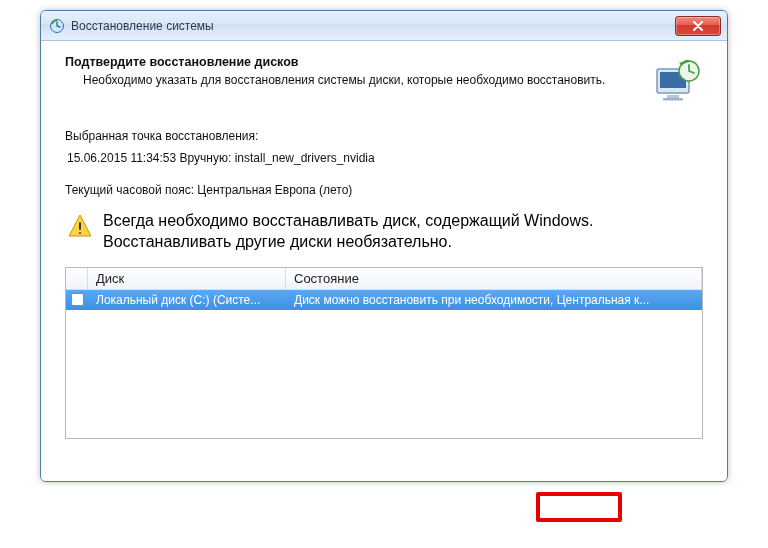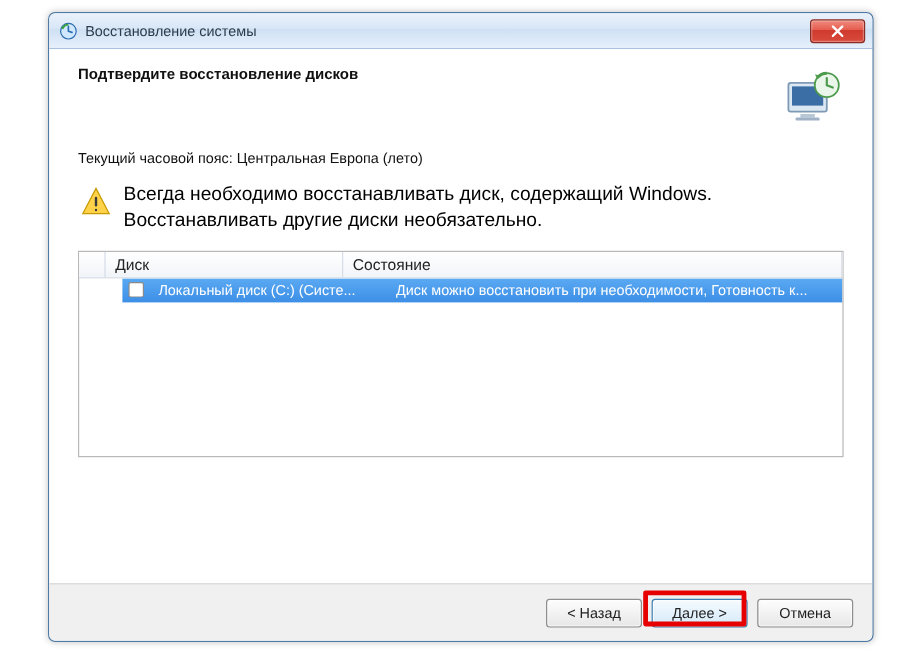--- a/index.html
+++ b/index.html
@@ -11,21 +11,21 @@
     font-family: "Segoe UI", Tahoma, sans-serif;
     font-size: 12px;
     background: #fff;
     overflow: hidden;
   }
   .window {
     position: absolute;
     left: 40px;
     top: 10px;
     width: 688px;
-    height: 525px;
+    height: 472px;
     border: 1px solid #4e7aa5;
     border-radius: 6px;
     background: #fff;
     box-shadow: 0 0 6px rgba(0,0,0,0.25);
     display: flex;
     flex-direction: column;
     overflow: hidden;
   }
   .titlebar {
     height: 30px;
@@ -103,21 +103,20 @@
   .lv-body { flex:1; overflow:hidden; }
   .lv-row {
     display: flex;
     height: 20px;
     align-items: center;
     font-size: 12px;
   }
   .lv-row.selected {
     background: linear-gradient(to bottom, #5aa9f3, #3d8fe6);
     color: #fff;
-    margin-left: 36px;
   }
   .lv-row .cell { padding: 0 8px; white-space: nowrap; overflow: hidden; text-overflow: ellipsis; }
   .lv-row .cell-chk { width: 22px; padding: 0 4px; display:flex; align-items:center; justify-content:center; }
   .lv-row .cell-chk .cb {
     width: 13px; height: 13px; background:#fff; border:1px solid #8a8a8a; border-radius:2px;
   }
   .lv-row .cell-disk { width: 198px; border-right: 1px solid rgba(255,255,255,0.0); }
   .lv-row .cell-status { flex:1; }
   .footer {
     height: 48px;
@@ -174,35 +173,40 @@
         <path d="M1 1 L9 9 M9 1 L1 9" stroke="#fff" stroke-width="2" stroke-linecap="round"></path>
       </svg>
     </div>
   </div>
 
   <div class="client">
 
     <div class="header-row">
       <div class="header-text">
         <h1>Подтвердите восстановление дисков</h1>
+        <p>Необходимо указать для восстановления системы диски, которые необходимо восстановить.</p>
       </div>
       <div class="header-icon">
         <svg viewBox="0 0 52 52" width="52" height="52">
           <rect x="6" y="14" width="32" height="24" rx="2" fill="#dbe7f3" stroke="#7e9ab5" stroke-width="1.5"></rect>
           <rect x="9" y="17" width="26" height="16" fill="#3a6ea5"></rect>
           <rect x="16" y="40" width="12" height="3" fill="#b8c7d6"></rect>
           <rect x="12" y="43" width="20" height="2.5" rx="1" fill="#9fb2c5"></rect>
           <circle cx="38" cy="16" r="10" fill="#eaf6ea" stroke="#4c9a4c" stroke-width="1.5"></circle>
           <path d="M38 10 L38 16 L43 18" stroke="#4c9a4c" stroke-width="1.8" fill="none" stroke-linecap="round"></path>
           <path d="M30 10 A10 10 0 0 1 38 6" stroke="#4c9a4c" stroke-width="2.4" fill="none"></path>
           <path d="M28 7 L30 10 L33 8 Z" fill="#4c9a4c"></path>
         </svg>
       </div>
     </div>
 
+    <div class="section">
+      <div class="label">Выбранная точка восстановления:</div>
+      <div class="value">15.06.2015 11:34:53 Вручную: install_new_drivers_nvidia</div>
+    </div>
 
     <div class="section tz">Текущий часовой пояс: Центральная Европа (лето)</div>
 
     <div class="warn-box">
       <div class="warn-icon">
         <svg viewBox="0 0 26 26" width="26" height="26">
           <path d="M13 2 L24 23 L2 23 Z" fill="#ffd24a" stroke="#c79a00" stroke-width="1"></path>
           <rect x="12" y="9" width="2" height="8" rx="1" fill="#3a3a3a"></rect>
           <rect x="12" y="19" width="2" height="2" rx="1" fill="#3a3a3a"></rect>
         </svg>
@@ -215,28 +219,23 @@
         <div class="col col-chk"></div>
         <div class="col col-disk">Диск</div>
         <div class="col col-status">Состояние</div>
       </div>
       <div class="lv-body">
         <div class="lv-row selected">
           <div class="cell cell-chk">
               <span class="cb"></span>
             </div>
           <div class="cell cell-disk">Локальный диск (C:) (Систе...</div>
-          <div class="cell cell-status">Диск можно восстановить при необходимости, Готовность к...</div>
+          <div class="cell cell-status">Диск можно восстановить при необходимости, Центральная к...</div>
         </div>
       </div>
     </div>
 
   </div>
 
-  <div class="footer">
-    <div class="btn">&lt; Назад</div>
-    <div class="btn default" id="next-btn">Далее &gt;</div>
-    <div class="btn">Отмена</div>
-  </div>
 
 </div>
 
 <div class="highlight-frame" id="hl" style="left: 536px; top: 491.5px; width: 86px; height: 30px;"></div>
 
 </body></html>

